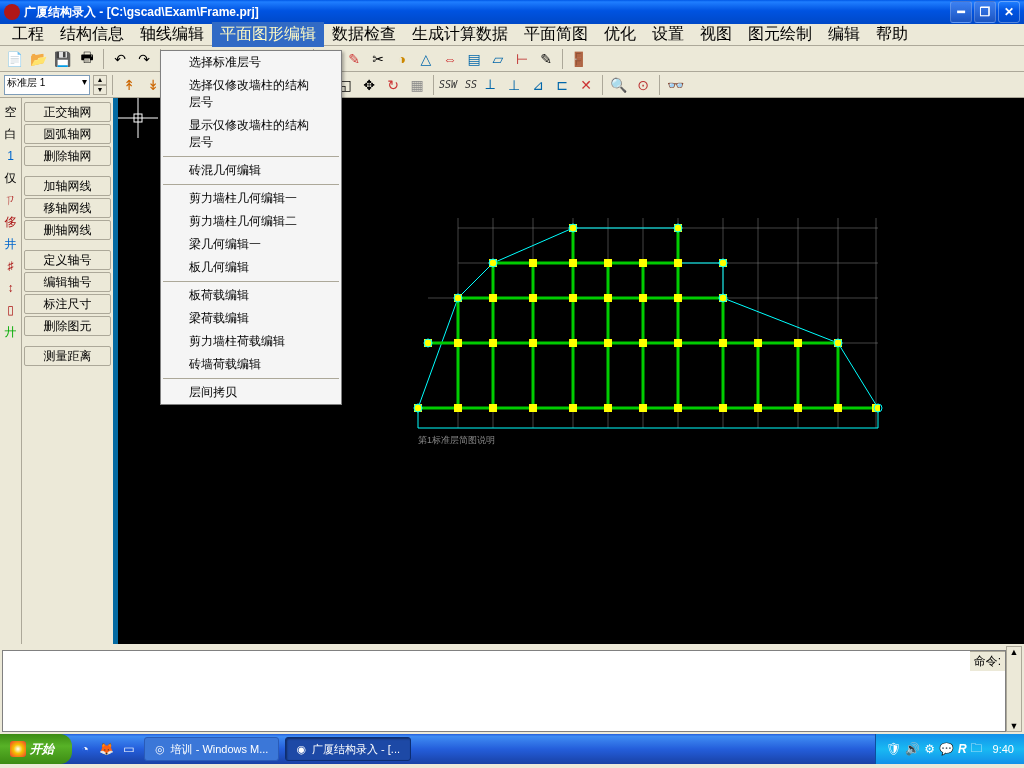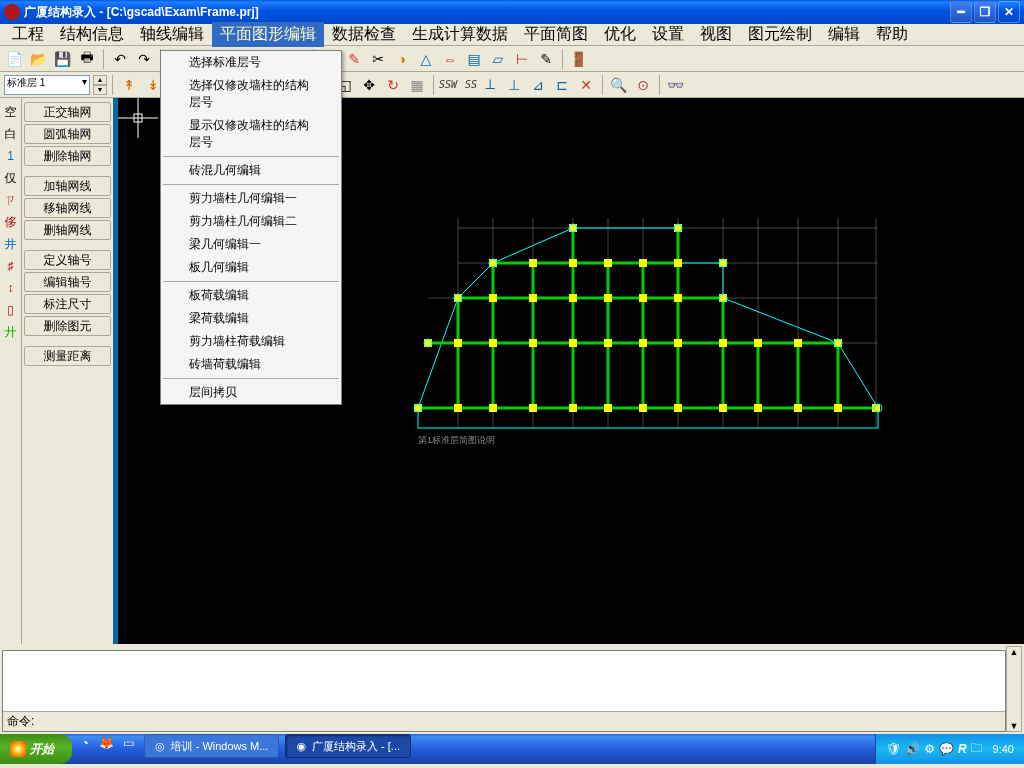--- a/index.html
+++ b/index.html
@@ -39,27 +39,27 @@
 .canvas { flex: 1; background: #000; position: relative; overflow: hidden; }
 .canvas svg { position: absolute; top: 0; left: 0; }
 
 
 .dropdown { position: absolute; top: 50px; left: 160px; width: 182px; background: #f5f5f5; border: 1px solid #808080; box-shadow: 2px 2px 3px rgba(0,0,0,.3); font-size: 12px; z-index: 100; }
 .dropdown .dd-item { padding: 3px 28px; cursor: default; }
 .dropdown .dd-sep { height: 1px; background: #aca899; margin: 2px 2px; }
 
 
 .command-area { height: 90px; background: #ece9d8; display: flex; }
-.cmd-scroll { width:1006px; background:#fff; border:1px solid #808080; margin:6px 0 2px 2px; display:flex; flex-direction:column;}
+.cmd-scroll { width:1006px; background:#fff; border:1px solid #808080; margin:6px 0 2px 2px; display:flex; flex-direction:row;}
 .cmd-history { flex:1; background:#fff; font-size:12px; padding:2px 4px; }
 .cmd-input { height: 20px; border-top: 1px solid #aca899; display: flex; align-items: center; font-size: 12px; padding: 0 4px; background:#ece9d8; }
 .cmd-sb { width:16px; margin:2px 2px 2px 0; background:#ece9d8; border:1px solid #aca899; display:flex; flex-direction:column; justify-content:space-between; align-items:center; font-size:9px;}
 
 
-.taskbar { height: 30px; background: linear-gradient(to bottom, #245edb 0%, #3f8cf3 8%, #245edb 50%, #1941a5 100%); display: flex; color: #fff; font-size: 12px; }
+.taskbar { height: 30px; background: linear-gradient(to bottom, #245edb 0%, #3f8cf3 8%, #245edb 50%, #1941a5 100%); display: flex; align-items: center; color: #fff; font-size: 12px; }
 .start-btn { height: 30px; padding: 0 18px 0 10px; background: linear-gradient(to bottom,#3c8b13,#57b227 40%,#3c8b13); border-radius: 0 12px 12px 0; display: flex; align-items: center; font-weight: bold; font-style: italic; gap: 4px; }
 .start-logo { width: 16px; height: 16px; background: radial-gradient(circle,#fff,#f6c200 40%,#e33); border-radius:3px; }
 .task-btn { height: 24px; padding: 0 10px; margin-left: 6px; background: #3b77d8; border: 1px solid #2a5bb7; border-radius: 3px; display: flex; align-items: center; gap: 6px; font-size: 11px; max-width: 170px; overflow:hidden; white-space:nowrap; }
 .task-btn.active { background: #1d49a6; border-color: #0c2d72; box-shadow: inset 1px 1px 2px #0006; }
 .ql-icon { width:18px; height:18px; margin-left:4px; display:inline-flex; align-items:center; justify-content:center; font-size:12px;}
 .tray { margin-left: auto; height: 30px; background: linear-gradient(to bottom,#1290e9,#19b9f3 50%,#1290e9); display: flex; align-items: center; padding: 0 10px; gap: 4px; border-left:1px solid #0b4f9e; }
 .tray-time { margin-left: 6px; font-size: 11px; }
 
 .ssw { font-family: monospace; font-size:10px; font-style:italic; color:#333; }
 .cursor-cross { position:absolute; left:18px; top:480px; pointer-events:none; }

